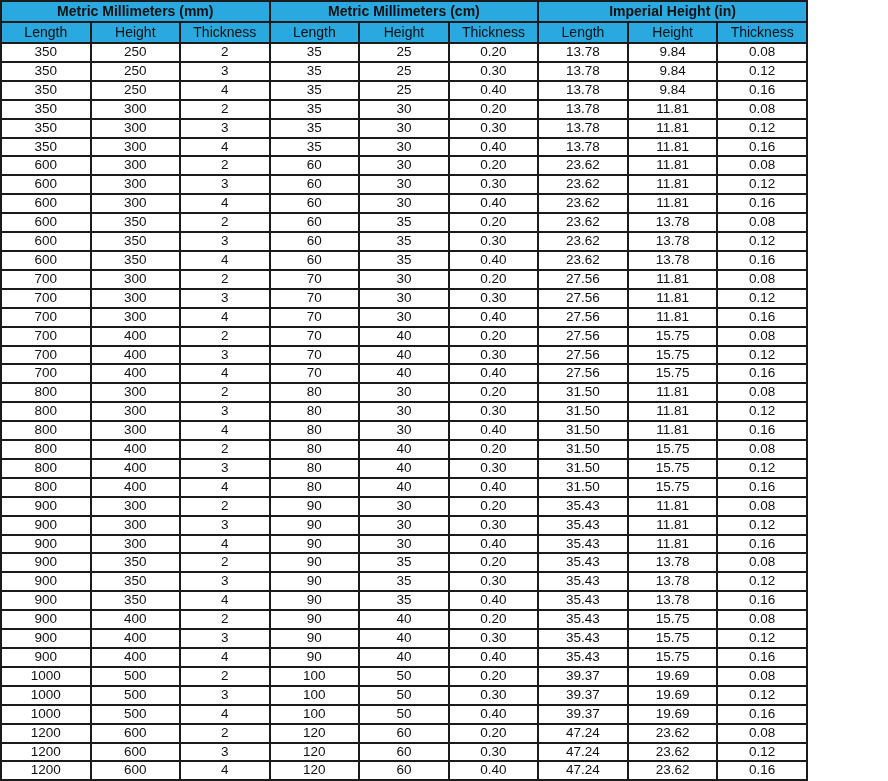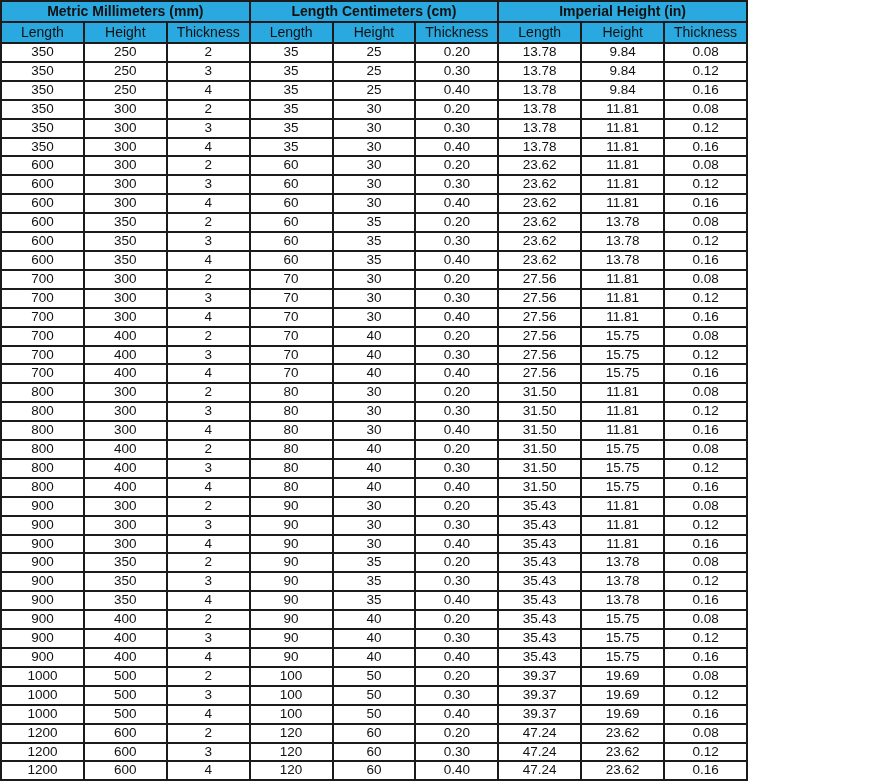--- a/index.html
+++ b/index.html
@@ -13,21 +13,21 @@
     margin: 0;
     padding: 0;
     background: #ffffff;
   }
   body {
     width: 888px;
     font-family: "Liberation Sans", sans-serif;
     color: var(--text-color);
   }
   table.size-table {
-    width: 748px;
+    width: 808px;
     border-collapse: collapse;
     table-layout: fixed;
     border: 2px solid var(--outer-border);
   }
   table.size-table th,
   table.size-table td {
     border: 2px solid var(--border-color);
     text-align: center;
     vertical-align: middle;
     padding: 0;
@@ -66,21 +66,21 @@
     <col style="width:11.11%">
       <col style="width:11.11%">
       <col style="width:11.11%">
     <col style="width:11.12%">
       <col style="width:11.11%">
       <col style="width:11.11%">
   </colgroup>
   <thead>
     <tr class="group-header-row">
       <th colspan="3">Metric Millimeters (mm)</th>
-      <th colspan="3">Length Centimeters (cm)</th>
+      <th colspan="3">Metric Millimeters (cm)</th>
       <th colspan="3">Imperial Height (in)</th>
     </tr>
     <tr class="column-header-row">
       <th>Length</th>
       <th>Height</th>
       <th>Thickness</th>
       <th>Length</th>
       <th>Height</th>
       <th>Thickness</th>
       <th>Length</th>

